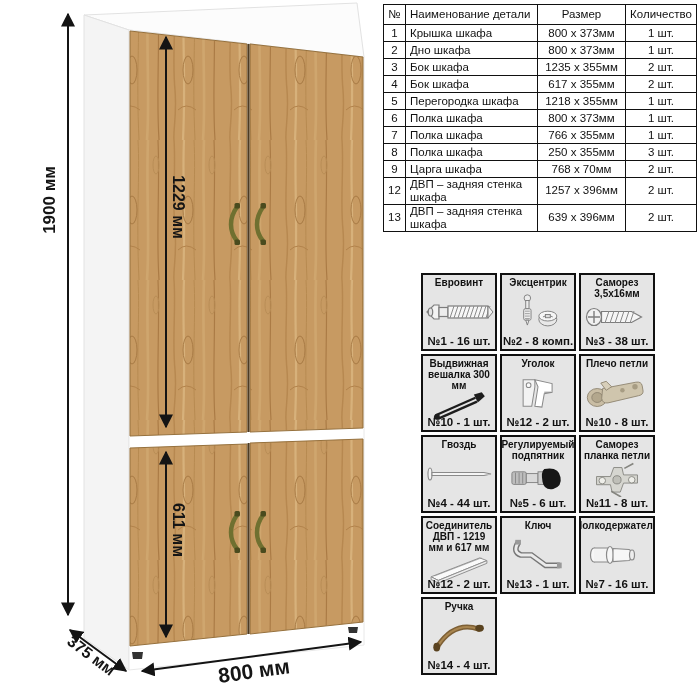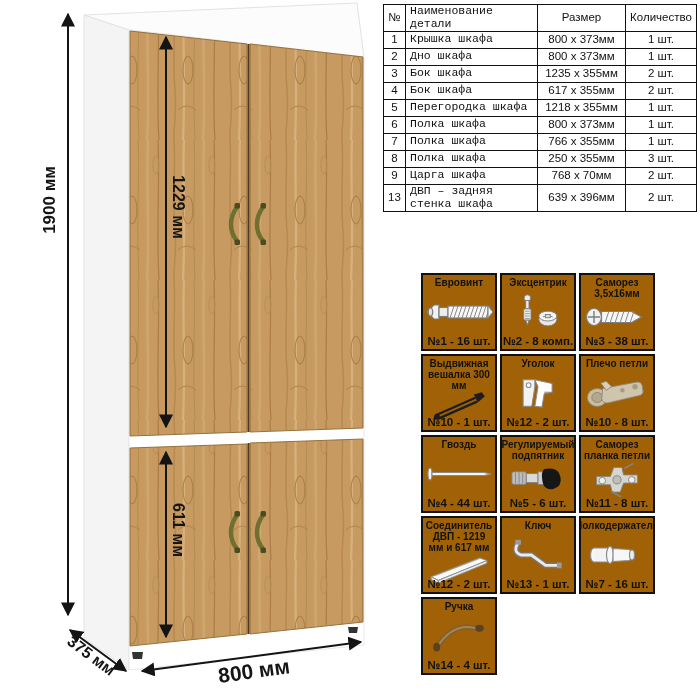--- a/index.html
+++ b/index.html
@@ -6,25 +6,25 @@
   body{width:700px;height:700px;background:#ffffff;font-family:"Liberation Sans",sans-serif;position:relative;overflow:hidden;color:#111;}
   .sheet{position:absolute;inset:0;}
 
   
   #wardrobe-svg{position:absolute;left:0;top:0;}
 
   
   #parts-table{position:absolute;left:383px;top:4px;width:313px;border-collapse:collapse;table-layout:fixed;font-size:11.5px;line-height:1.12;}
   #parts-table th,#parts-table td{border:1.5px solid #111;padding:0 2px;height:16px;text-align:center;font-weight:normal;overflow:hidden;}
   #parts-table th{height:19px;}
-  #parts-table td.cell-name,#parts-table th.col-name{text-align:left;padding-left:4px;font-family:Liberation Mono, monospace;}
+  #parts-table td.cell-name,#parts-table th.col-name{text-align:left;padding-left:4px;}
 
   
   #hw-grid{position:absolute;left:421px;top:273px;width:236px;display:grid;grid-template-columns:repeat(3,76px);grid-auto-rows:78px;gap:3px;}
-  .hw-cell{border:2px solid #111;background:#a16207;box-sizing:border-box;display:flex;flex-direction:column;align-items:center;justify-content:space-between;padding:2px 1px;overflow:hidden;}
+  .hw-cell{border:2px solid #111;background:#e5e5e5;box-sizing:border-box;display:flex;flex-direction:column;align-items:center;justify-content:space-between;padding:2px 1px;overflow:hidden;}
   .hw-title{font-weight:bold;font-size:10px;line-height:1.1;text-align:center;}
   .hw-icon{flex:1 1 auto;display:flex;align-items:center;justify-content:center;min-height:0;}
   .hw-icon svg{max-width:70px;max-height:36px;}
   .hw-qty{font-weight:bold;font-size:11.5px;white-space:nowrap;}
 
   .dim-label{font-weight:bold;fill:#151515;}
 </style>
 </head>
 <body>
 
@@ -168,20 +168,26 @@
           <td>250 x 355мм</td>
           <td>3 шт.</td>
         </tr>
         <tr>
           <td>9</td>
           <td class="cell-name">Царга шкафа</td>
           <td>768 x 70мм</td>
           <td>2 шт.</td>
         </tr>
         <tr>
+          <td>12</td>
+          <td class="cell-name">ДВП – задняя стенка шкафа</td>
+          <td>1257 x 396мм</td>
+          <td>2 шт.</td>
+        </tr>
+        <tr>
           <td>13</td>
           <td class="cell-name">ДВП – задняя стенка шкафа</td>
           <td>639 x 396мм</td>
           <td>2 шт.</td>
         </tr>
       </tbody>
   </table>
 
   <div id="hw-grid">
       <div class="hw-cell">

